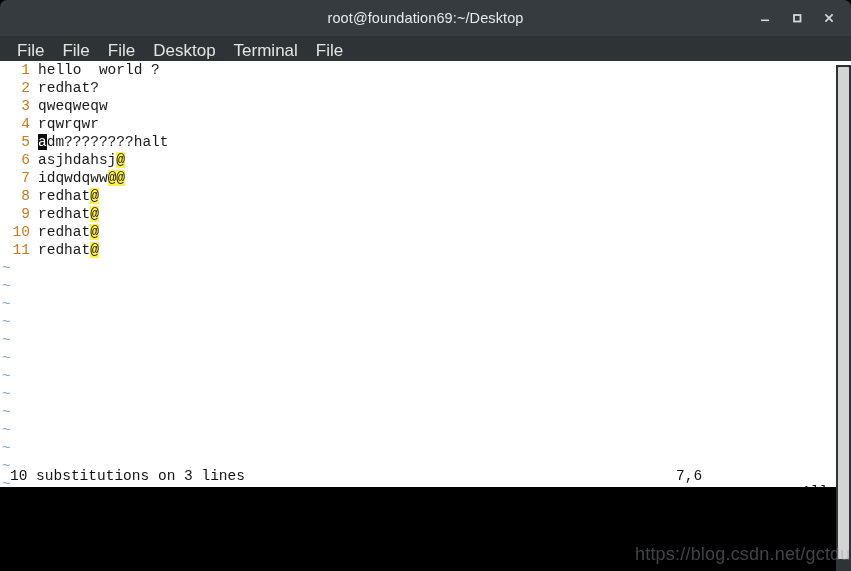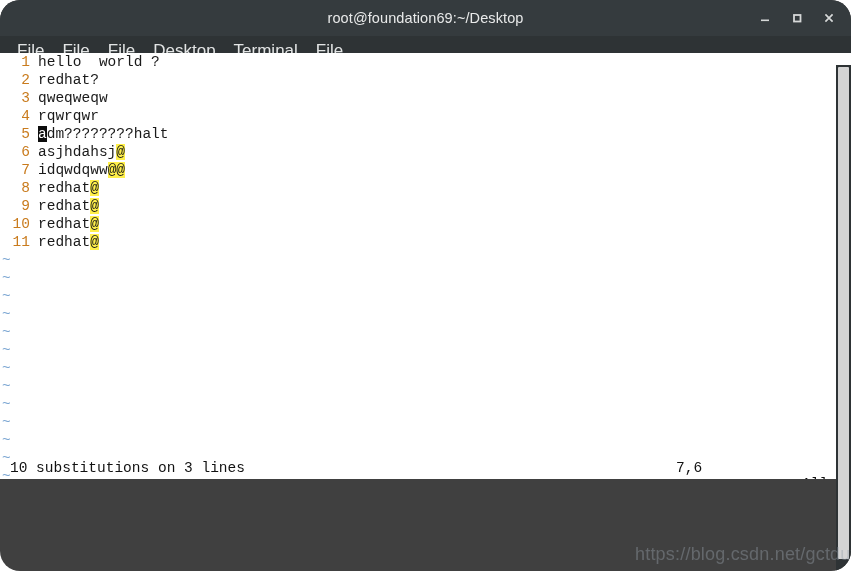--- a/index.html
+++ b/index.html
@@ -11,23 +11,22 @@
   body {
     width: 851px;
     height: 571px;
     overflow: hidden;
     font-family: "Liberation Mono", "DejaVu Sans Mono", monospace;
   }
   .window {
     position: relative;
     width: 851px;
     height: 571px;
-    background: #404040;
+    background: #000000;
     overflow: hidden;
-    border-radius: 20px;
   }
 
   
   .titlebar {
     position: absolute;
     left: 0; top: 0;
     width: 851px;
     height: 36px;
     background: #353b3e;
     border-radius: 7px 7px 0 0;
@@ -81,21 +80,21 @@
     font-size: 17px;
     padding: 2px 9px;
     white-space: nowrap;
     cursor: default;
     text-align: right;
   }
 
   
   .term {
     position: absolute;
-    left: 0; top: 53px;
+    left: 0; top: 61px;
     width: 851px;
     height: 426px;
     background: #ffffff;
     overflow: hidden;
   }
   .buffer {
     position: absolute;
     left: 0; top: 0;
     right: 0;
     font-family: "Liberation Mono", "DejaVu Sans Mono", monospace;

